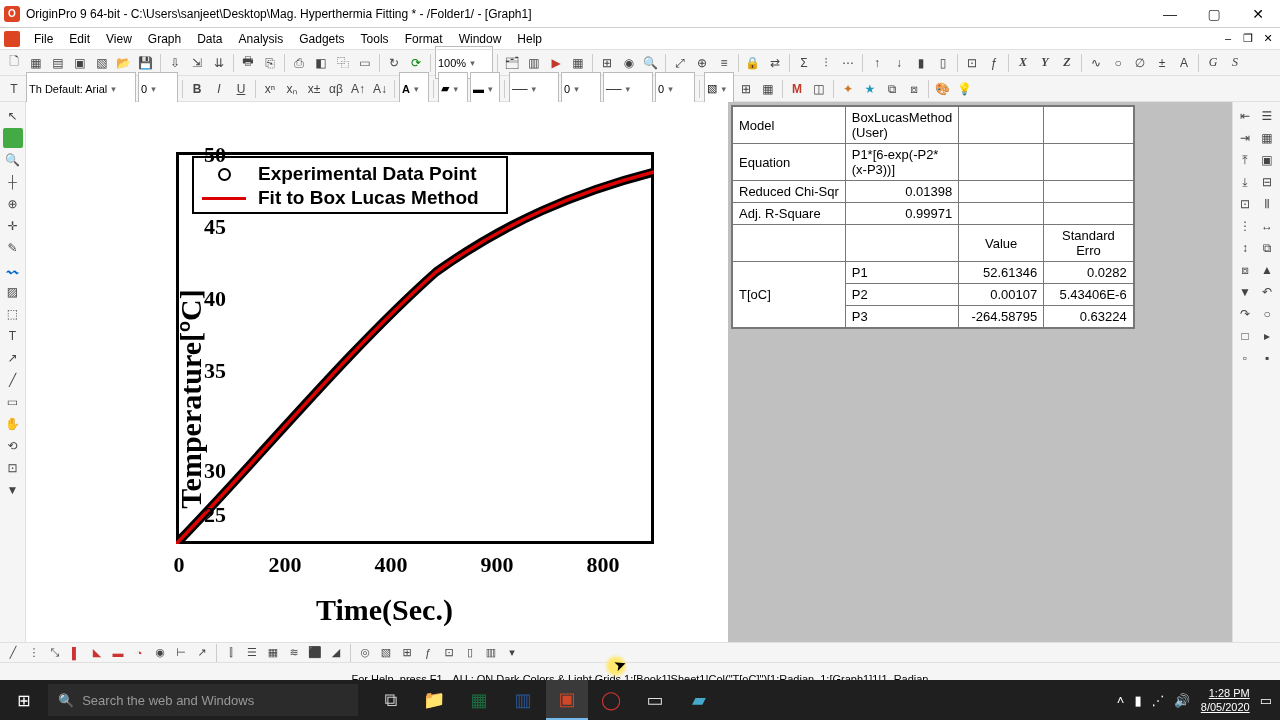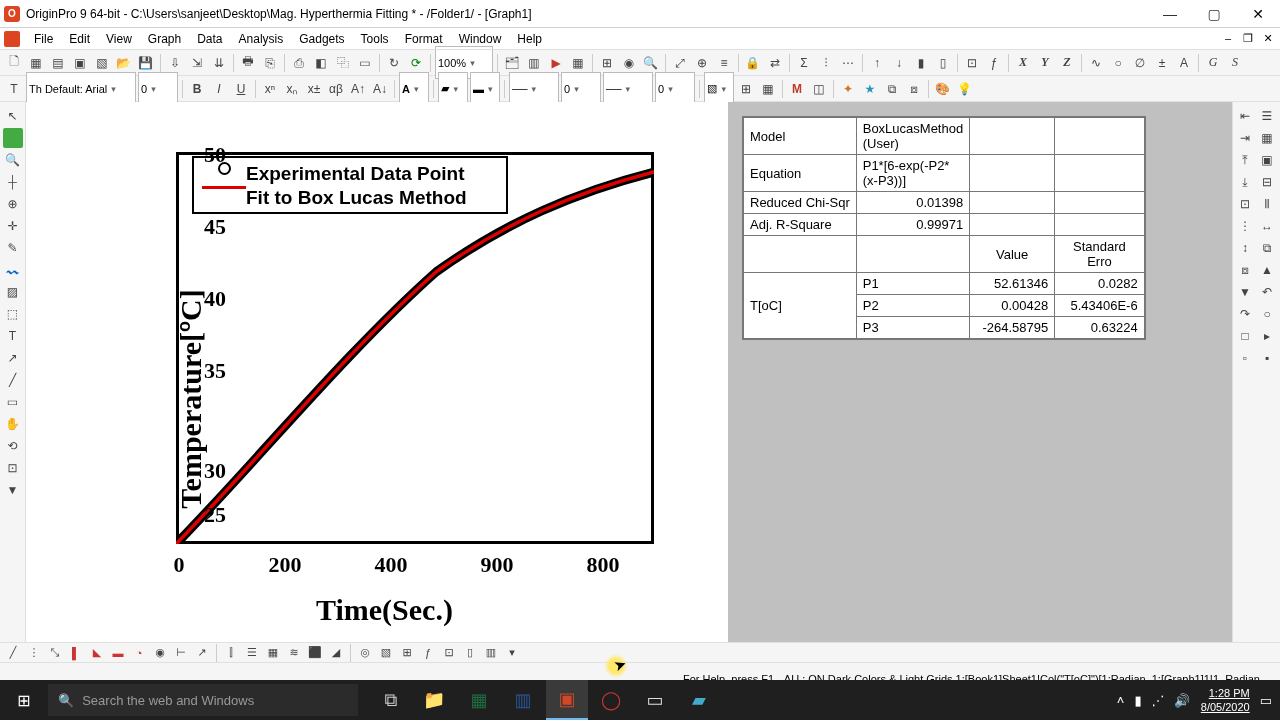--- a/index.html
+++ b/index.html
@@ -30,47 +30,47 @@
 
 
 .main { position: relative; height: 540px; display:flex; }
 .left-tools { width: 26px; background:#f5f5f5; border-right:1px solid #e0e0e0; display:flex; flex-direction:column; padding:4px 0; gap:2px; align-items:center;}
 .left-tools .tbtn{width:20px;height:20px;}
 .right-tools { width: 48px; background:#f5f5f5; border-left:1px solid #e0e0e0; display:flex; flex-wrap:wrap; padding:4px 2px; gap:2px; align-content:flex-start;}
 .right-tools .tbtn{width:20px;height:20px;}
 .ruler-corner{width:24px;height:18px;background:#f5f5f5;border:1px solid #ddd;font-size:9px;display:flex;align-items:center;justify-content:center;color:#666;}
 .workspace { flex:1; position:relative; background:#fff; display:flex; }
 .graph-panel { width:702px; background:#fff; position:relative; padding:20px 10px;}
-.side-panel { flex:1; background:#c0c0c0; padding:14px; }
+.side-panel { flex:1; background:#c0c0c0; padding:3px; }
 
 
 .graph-box { position:relative; width:640px; height:490px; margin-left:30px; }
 .axes-box { position:absolute; left:110px; top:30px; width:478px; height:392px; border-top:3px solid #000; border-right:3px solid #000; border-left:3px solid #000; border-bottom:3px solid #000;}
 .ylabel { position:absolute; left:15px; top:260px; transform: rotate(-90deg); transform-origin:center; font-family: "Times New Roman", serif; font-weight:bold; font-size:30px; white-space:nowrap;}
 .ylabel sup{font-size:18px;}
 .xlabel { position:absolute; left:250px; bottom:-15px; font-family:"Times New Roman",serif; font-weight:bold; font-size:30px; }
 .ytick{ position:absolute; right:480px; font-family:"Times New Roman",serif; font-weight:bold; font-size:22px; text-align:right; width:50px;}
 .xtick{ position:absolute; top:430px; font-family:"Times New Roman",serif; font-weight:bold; font-size:22px; text-align:center; width:50px;}
 .legend-box{ position:absolute; left:126px; top:34px; width:316px; height:58px; background:#fff; border:2px solid #000; padding:4px 8px; font-family:"Times New Roman",serif; font-weight:bold; font-size:19px;}
-.legend-row{display:flex;align-items:flex-start;gap:0;line-height:24px;}
+.legend-row{display:flex;align-items:center;gap:12px;line-height:24px;}
 .legend-marker-circle{width:44px;display:flex;justify-content:center;}
 .legend-marker-circle span{width:13px;height:13px;border:2px solid #000;border-radius:50%;display:inline-block;}
 .legend-marker-line{width:44px;height:3px;background:#d00;}
 svg.curve{position:absolute;left:110px;top:30px;width:478px;height:392px;}
 
 
 .results{ background:#fff; border:2px solid #777; border-collapse:collapse; font-size:13px; }
 .results td{ border:1px solid #777; padding:3px 6px; vertical-align:middle;}
 .results .hdr{ }
 .results .val{text-align:right;}
 
 
 .bottom-toolbar { height: 20px; display:flex; align-items:center; padding:0 4px; gap:3px; background:#f5f5f5; border-top:1px solid #e0e0e0; }
 .bottom-toolbar .tbtn{width:18px;height:18px;font-size:11px;}
-.statusbar { height:32px; display:flex; align-items:center; padding:0 20px; font-size:11px; background:#f5f5f5; border-top:1px solid #e0e0e0; justify-content:flex-end;}
+.statusbar { height:32px; display:flex; align-items:center; padding:0 20px; font-size:11px; background:#f5f5f5; border-top:1px solid #e0e0e0; justify-content:center;}
 .statusbar-right{font-size:11px; display:flex; gap:10px;}
 
 
 .taskbar { position:absolute; bottom:0; left:0; right:0; height:40px; background:#1f1f1f; display:flex; align-items:center; }
 .start-btn { width:48px; height:40px; display:flex; align-items:center; justify-content:center; color:#fff; font-size:16px;}
 .search-box { flex:1; max-width:310px; height:32px; background:#2b2b2b; display:flex; align-items:center; padding:0 10px; color:#999; font-size:13px; margin-right:8px;}
 .task-icons{display:flex;gap:2px;margin-left:4px;}
 .task-icon{width:42px;height:40px;display:flex;align-items:center;justify-content:center;font-size:18px;cursor:pointer;}
 .task-icon.active{border-bottom:2px solid #76b9ed;}
 .tray{margin-left:auto;display:flex;align-items:center;gap:10px;color:#fff;font-size:11px;padding-right:8px;}
@@ -351,21 +351,21 @@
             <td style="text-align:center;">Standard Erro</td>
             </tr>
         <tr>
               <td rowspan="3">T[oC]</td>
             <td>P1</td>
             <td class="val">52.61346</td>
             <td class="val">0.0282</td>
             </tr>
         <tr>
               <td>P2</td>
-            <td class="val">0.00428</td>
+            <td class="val">0.00107</td>
             <td class="val">5.43406E-6</td>
             </tr>
         <tr>
               <td>P3</td>
             <td class="val">-264.58795</td>
             <td class="val">0.63224</td>
             </tr>
       </tbody>
         </table>
     </div>

